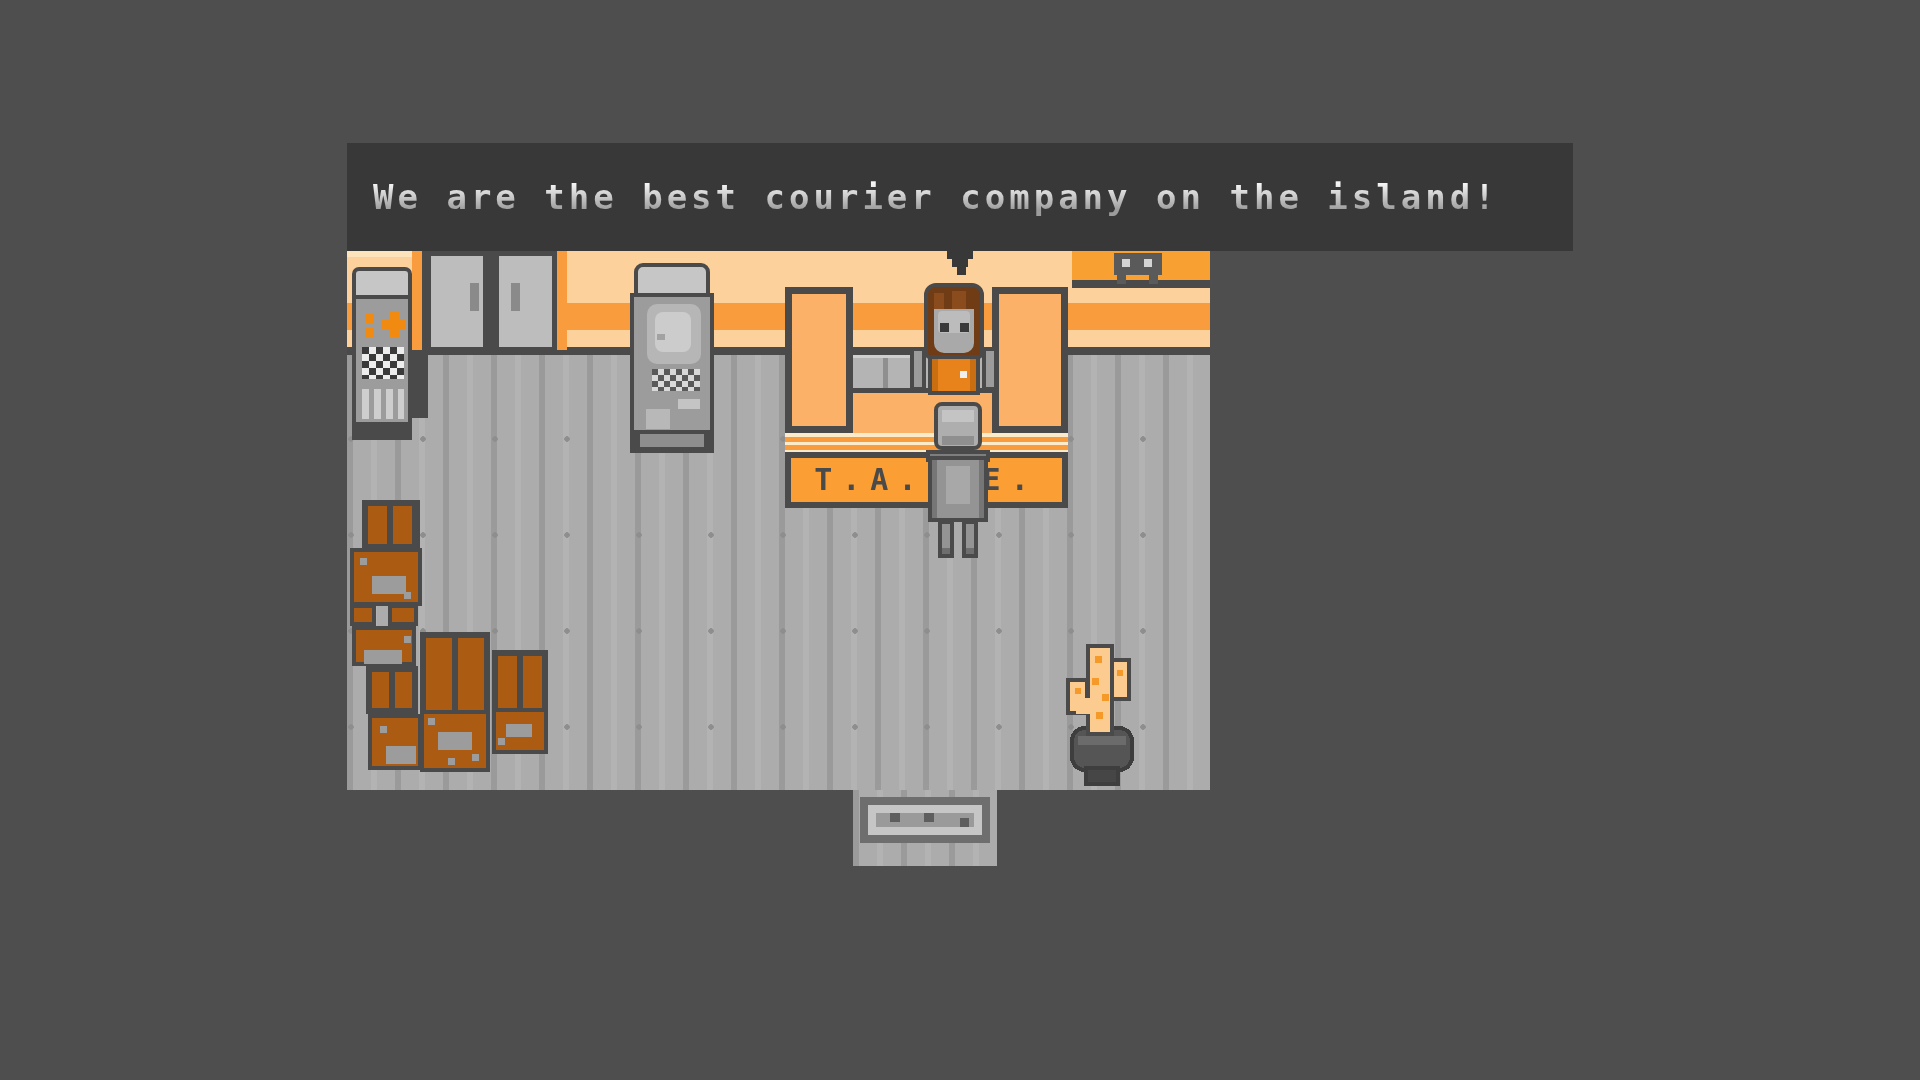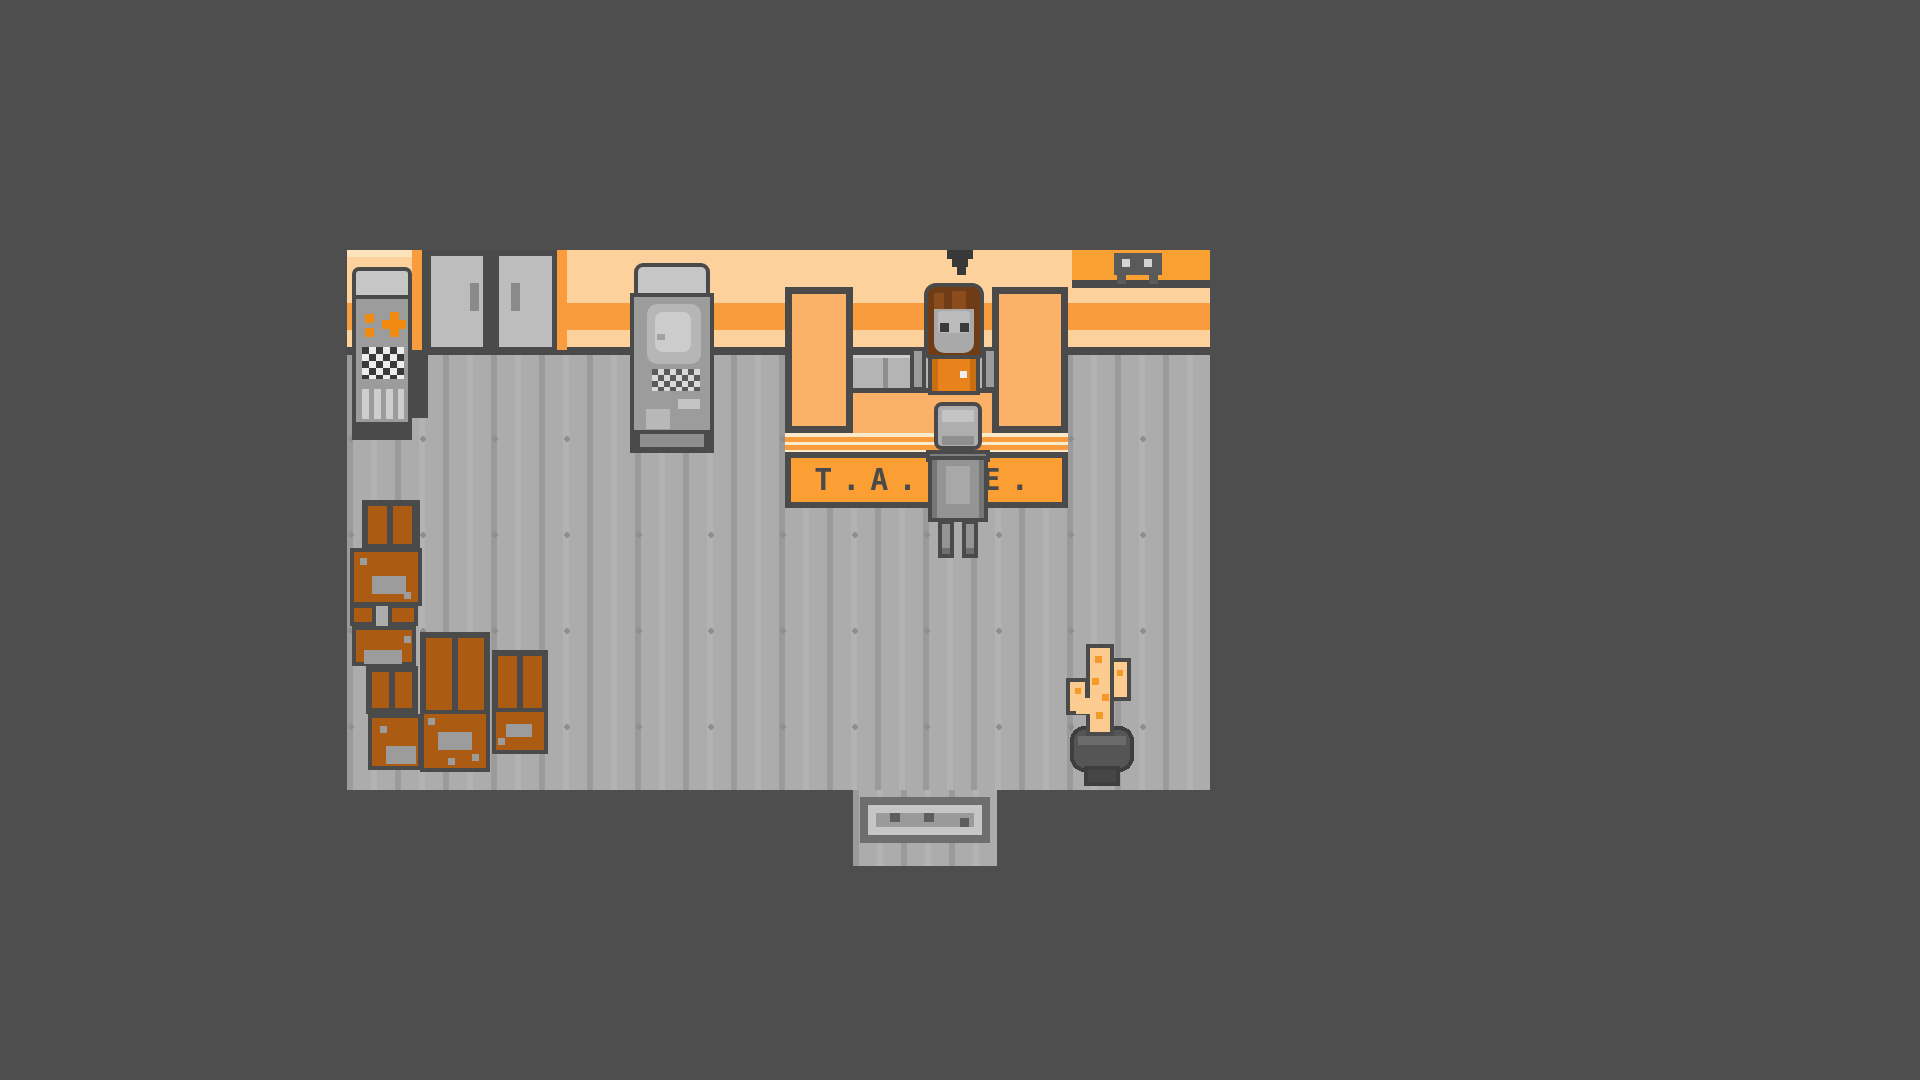--- a/index.html
+++ b/index.html
@@ -221,17 +221,20 @@
       <rect x="14" y="58" width="20" height="16" fill="#FCCB90"></rect>
       <rect x="33" y="16" width="7" height="7" fill="#F59A28"></rect>
       <rect x="30" y="38" width="7" height="7" fill="#F59A28"></rect>
       <rect x="40" y="54" width="7" height="7" fill="#F59A28"></rect>
       <rect x="13" y="48" width="6" height="6" fill="#F59A28"></rect>
       <rect x="55" y="30" width="6" height="6" fill="#F59A28"></rect>
       <rect x="34" y="72" width="7" height="7" fill="#F59A28"></rect>
     </svg>
   </div>
 
+  <div class="px dialog">
+    <span class="dialog-text">We are the best courier company on the island!</span>
+  </div>
   <div class="px notch" style="left:947px;top:250px;width:26px;height:9px;"></div>
   <div class="px notch" style="left:952px;top:259px;width:16px;height:8px;"></div>
   <div class="px notch" style="left:957px;top:267px;width:9px;height:8px;"></div>
 
 </div>
 
 </body></html>

